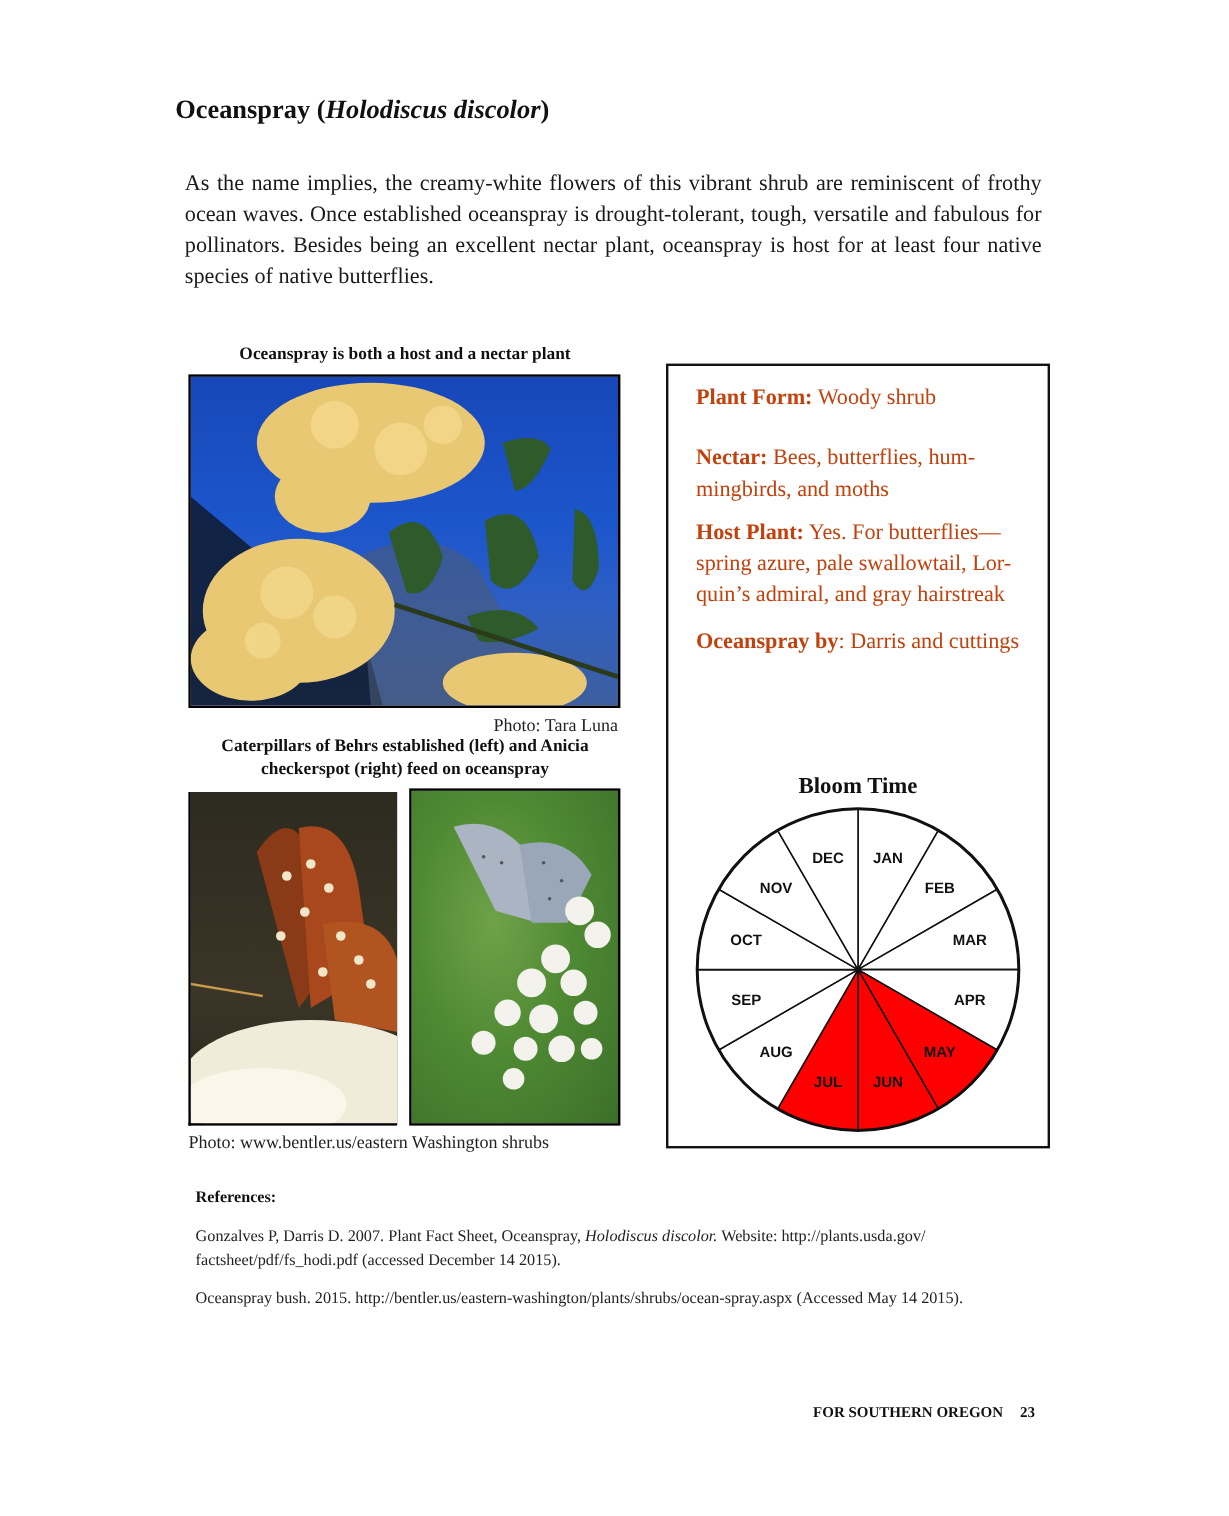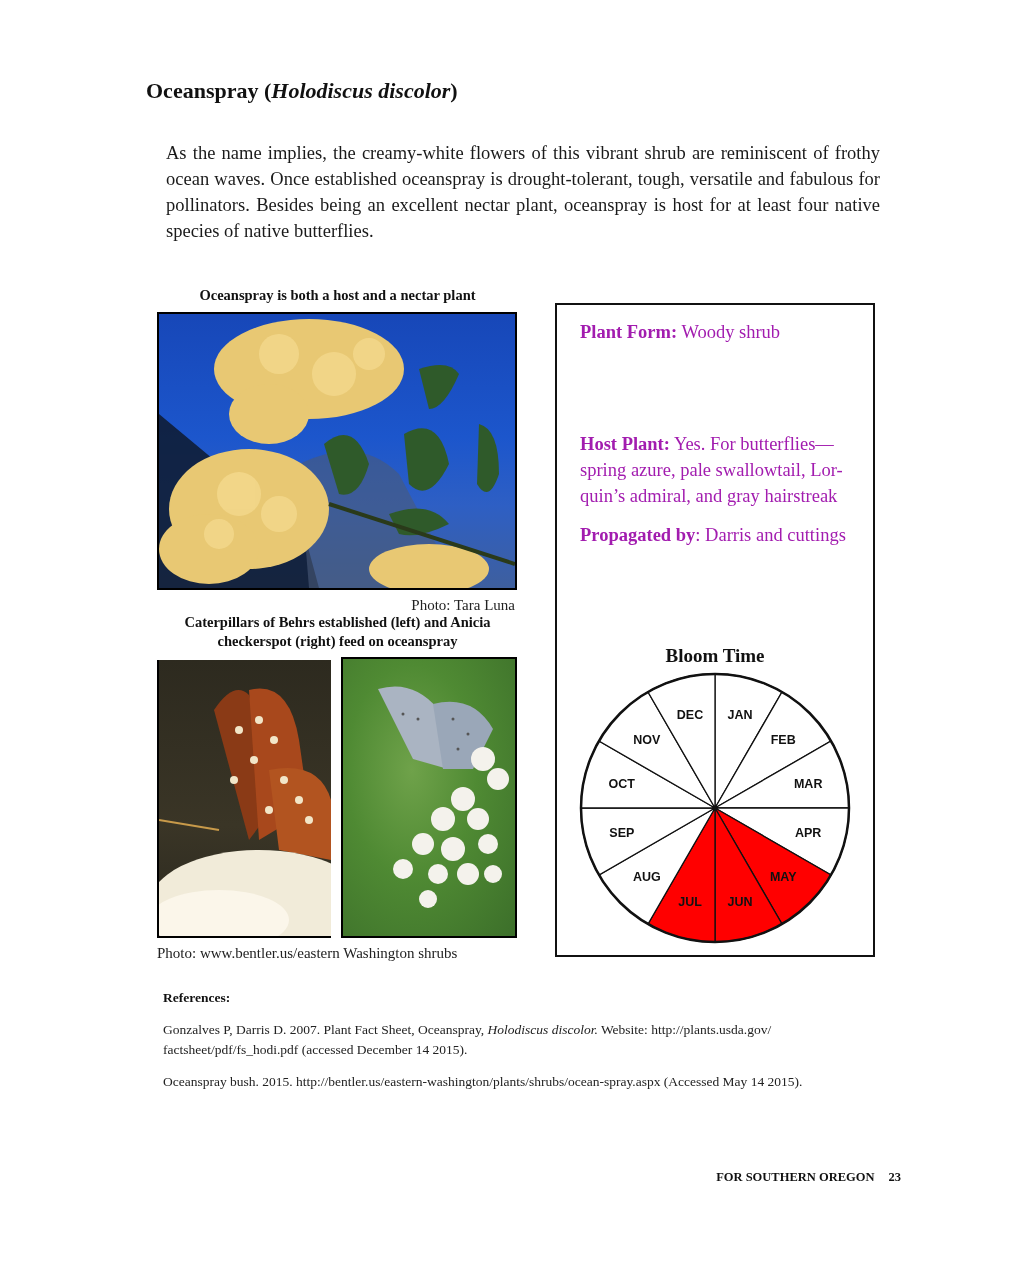--- a/index.html
+++ b/index.html
@@ -1,53 +1,53 @@
 <!DOCTYPE html>
 <html><head>
 <meta charset="utf-8">
 <style>
   html, body { margin: 0; padding: 0; background: #ffffff; }
   body { width: 1024px; height: 1263px; position: relative; overflow: hidden;
          font-family: "Liberation Serif", "DejaVu Serif", serif; color: #111; }
   .abs { position: absolute; }
   #title { left: 146px; top: 78px; font-size: 22px; font-weight: bold; }
   #title i { font-style: italic; }
-  #intro { left: 166px; top: 140px; width: 714px; font-size: 18.5px; line-height: 26px;
+  #intro { left: 154px; top: 140px; width: 714px; font-size: 18.5px; line-height: 26px;
            text-align: justify; color: #1a1a1a; }
   .cap-bold { font-weight: bold; font-size: 14.5px; text-align: center; color: #111; }
   #cap1 { left: 155px; top: 287px; width: 365px; }
   #photo1 { left: 157px; top: 312px; width: 360px; height: 278px; border: 2px solid #000;
             box-sizing: border-box; overflow: hidden;
             background: linear-gradient(180deg, #1747b8 0%, #1c56cc 45%, #2e5fc4 70%, #3e5f9e 100%); }
   .credit { font-size: 15px; color: #222; }
   #credit1 { left: 157px; top: 597px; width: 358px; text-align: right; }
   #cap2 { left: 155px; top: 613px; width: 365px; line-height: 19px; }
   #photo2a { left: 157px; top: 660px; width: 174px; height: 278px; overflow: hidden;
              background: linear-gradient(180deg, #2d2a1f 0%, #3a3526 60%, #2a281f 100%);
              border-bottom: 2px solid #000; border-left: 2px solid #000; box-sizing: border-box; }
   #photo2b { left: 341px; top: 657px; width: 176px; height: 281px; overflow: hidden;
              background: radial-gradient(ellipse at 40% 40%, #6fa24a 0%, #4f8a33 45%, #3c6f2a 100%);
              border: 2px solid #000; box-sizing: border-box; }
   #credit2 { left: 157px; top: 945px; width: 360px; text-align: left; padding-right: 10px; box-sizing: border-box; }
   #infobox { left: 555px; top: 303px; width: 320px; height: 654px; border: 2px solid #111;
              box-sizing: border-box; }
-  .info { position: absolute; left: 23px; width: 285px; font-size: 18.5px; line-height: 26px; color: #a21caf; }
+  .info { position: absolute; left: 23px; width: 285px; font-size: 18.5px; line-height: 26px; color: #c2410c; }
   .info b { font-weight: bold; }
   #info-form { top: 14px; }
   #info-nectar { top: 64px; }
   #info-host { top: 126px; }
   #info-prop { top: 217px; }
   #bloom-title { left: 0; top: 340px; width: 316px; text-align: center; font-size: 19px; font-weight: bold; }
   #wheel { position: absolute; left: 20px; top: 365px; }
   .month-label { font-family: "Liberation Sans", "DejaVu Sans", sans-serif; font-weight: bold; font-size: 12.5px; }
   #refs-h { left: 163px; top: 990px; font-size: 13.5px; font-weight: bold; }
   .ref { left: 163px; width: 700px; font-size: 13.5px; line-height: 20px; color: #222; }
   #ref1 { top: 1020px; }
   #ref2 { top: 1072px; }
-  #footer { left: 681px; top: 1170px; width: 220px; text-align: right; font-size: 12.5px; font-weight: bold; }
+  #footer { left: 660px; top: 1170px; width: 220px; text-align: center; font-size: 12.5px; font-weight: bold; }
   #footer .pg { margin-left: 14px; }
 </style>
 </head>
 <body>
 
 <h1 id="title" class="abs" style="margin:0;">
   <span>Oceanspray (</span><i>Holodiscus discolor</i><span>)</span>
 </h1>
 
 <p id="intro" class="abs" style="margin:0;">As the name implies, the creamy-white flowers of this vibrant shrub are reminiscent of frothy ocean waves. Once established oceanspray is drought-tolerant, tough, versatile and fabulous for pollinators. Besides being an excellent nectar plant, oceanspray is host for at least four native species of native butterflies.</p>
@@ -138,25 +138,28 @@
     </g>
   </svg>
 </div>
 
 <div id="credit2" class="abs credit">Photo: www.bentler.us/eastern Washington shrubs</div>
 
 <div id="infobox" class="abs">
   <div id="info-form" class="info">
     <b>Plant Form:</b><span> Woody shrub</span>
   </div>
+  <div id="info-nectar" class="info">
+    <b>Nectar:</b><span>  Bees, butterflies, hum-mingbirds, and moths</span>
+  </div>
   <div id="info-host" class="info">
     <b>Host Plant:</b><span>  Yes. For butterflies—spring azure, pale swallowtail, Lor-quin’s admiral, and gray hairstreak</span>
   </div>
   <div id="info-prop" class="info">
-    <b>Propagated by</b><span>: Darris and cuttings</span>
+    <b>Oceanspray by</b><span>: Darris and cuttings</span>
   </div>
   <div id="bloom-title" class="abs">Bloom Time</div>
   <svg id="wheel" width="276" height="276" viewBox="0 0 276 276">
     <g id="wheel-slices">
         <path d="M138,138 L138,4 A134,134 0 0 1 205,21.952595892885228 Z" fill="#ffffff" stroke="#111111" stroke-width="1.3"></path>
         <path d="M138,138 L205,21.952595892885228 A134,134 0 0 1 254.0474041071148,71.00000000000001 Z" fill="#ffffff" stroke="#111111" stroke-width="1.3"></path>
         <path d="M138,138 L254.0474041071148,71.00000000000001 A134,134 0 0 1 272,138 Z" fill="#ffffff" stroke="#111111" stroke-width="1.3"></path>
         <path d="M138,138 L272,138 A134,134 0 0 1 254.0474041071148,205 Z" fill="#ffffff" stroke="#111111" stroke-width="1.3"></path>
         <path d="M138,138 L254.0474041071148,205 A134,134 0 0 1 205,254.04740410711477 Z" fill="#ff0000" stroke="#111111" stroke-width="1.3"></path>
         <path d="M138,138 L205,254.04740410711477 A134,134 0 0 1 138,272 Z" fill="#ff0000" stroke="#111111" stroke-width="1.3"></path>

